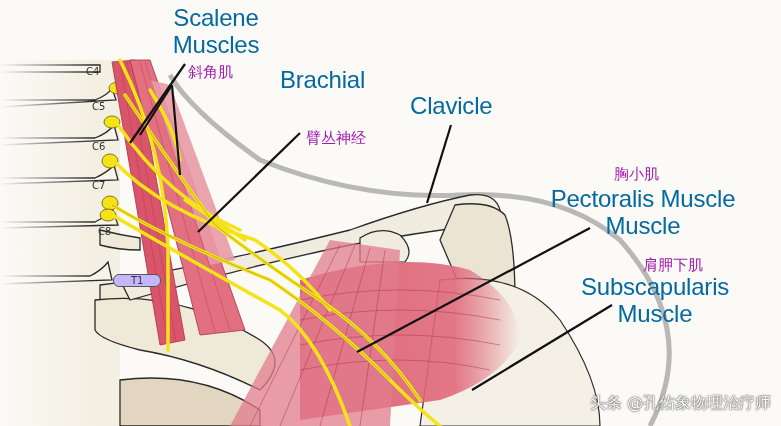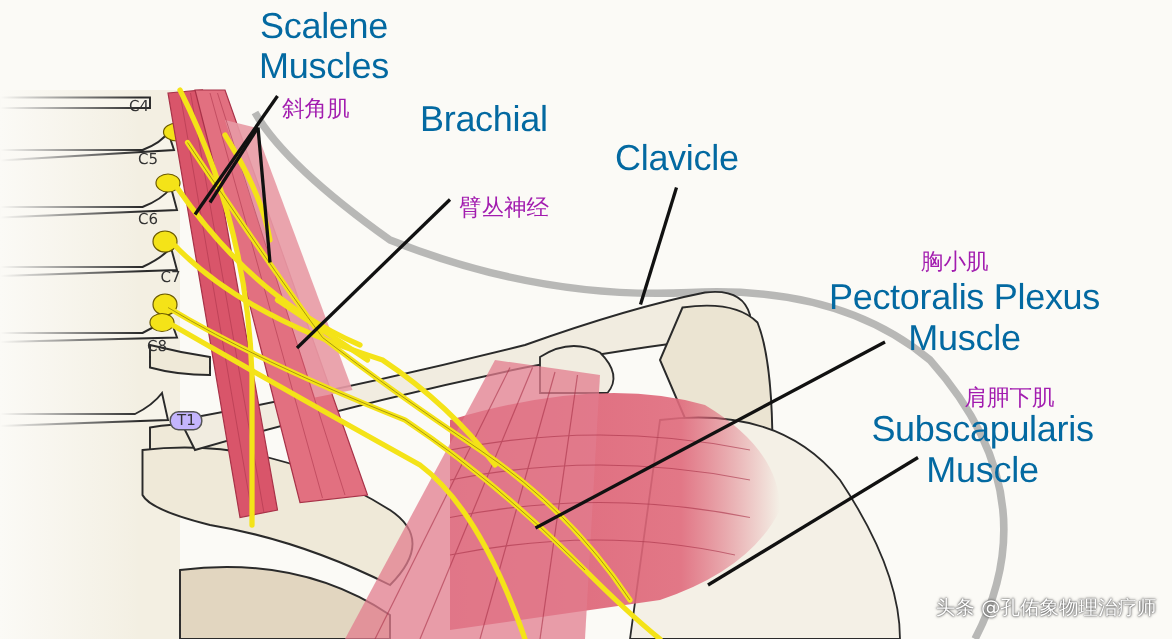--- a/index.html
+++ b/index.html
@@ -1,21 +1,21 @@
 <!DOCTYPE html>
 <html><head>
   <meta charset="utf-8">
   <style>
     html, body { margin: 0; padding: 0; }
     body { width: 781px; height: 426px; overflow: hidden; background: #fbfaf6; position: relative; font-family: "Liberation Sans", sans-serif; }
     #stage { position: absolute; left: 0; top: 0; width: 781px; height: 426px; }
     .label { position: absolute; color: #0369a1; font-family: "Liberation Sans", sans-serif; font-size: 24px; line-height: 27px; text-align: center; white-space: nowrap; letter-spacing: -0.2px; }
     .cn { position: absolute; color: #a21caf; font-family: "DejaVu Sans", sans-serif; font-size: 15px; line-height: 17px; white-space: nowrap; }
     .vert { position: absolute; font-family: "DejaVu Sans", sans-serif; font-size: 10px; color: #333; }
-    .watermark { position: absolute; right: 10px; bottom: 12px; color: #fff; font-family: "DejaVu Sans", sans-serif; font-size: 13px; text-shadow: 0 0 2px #555, 0 0 1px #333; white-space: nowrap; }
+    .watermark { position: absolute; right: 10px; bottom: 12px; color: #fff; font-family: "DejaVu Sans", sans-serif; font-size: 16px; text-shadow: 0 0 2px #555, 0 0 1px #333; white-space: nowrap; }
   </style>
 </head>
 <body>
 
 <svg id="stage" viewBox="0 0 781 426" xmlns="http://www.w3.org/2000/svg">
   <defs>
     <linearGradient id="fadeLeft" x1="0" x2="1" y1="0" y2="0">
       <stop offset="0" stop-color="#fbfaf6" stop-opacity="1"></stop>
       <stop offset="0.12" stop-color="#fbfaf6" stop-opacity="0"></stop>
     </linearGradient>
@@ -113,42 +113,42 @@
     <line x1="300" y1="133" x2="198" y2="232"></line>
     <line x1="451" y1="125" x2="427" y2="203"></line>
     <line x1="590" y1="228" x2="357" y2="352"></line>
     <line x1="612" y1="305" x2="472" y2="390"></line>
   </g>
 </svg>
 
 <span class="vert" style="left:86px;top:66px;">C4</span>
 <span class="vert" style="left:92px;top:101px;">C5</span>
 <span class="vert" style="left:92px;top:141px;">C6</span>
-<span class="vert" style="left:92px;top:180px;margin-left:15px;">C7</span>
+<span class="vert" style="left:92px;top:180px;">C7</span>
 <span class="vert" style="left:98px;top:226px;">C8</span>
-<span class="vert" style="left:113px;top:274px;background:#c4b5fd;border:1px solid #555;border-radius:6px;padding:0 4px;">T1</span>
+<span class="vert" style="left:113px;top:274px;background:#c4b5fd;border:1px solid #555;border-radius:6px;padding:0 17px;">T1</span>
 
 <div class="label" style="left:160px;top:4px;width:112px;">
   <div>Scalene</div>
   <div>Muscles</div>
 </div>
 <span class="cn" style="left:188px;top:64px;">斜角肌</span>
 
 <div class="label" style="left:280px;top:66px;width:100px;text-align:left;">
   <div>Brachial</div>
 </div>
 <span class="cn" style="left:306px;top:130px;">臂丛神经</span>
 
 <div class="label" style="left:410px;top:92px;">
   <div>Clavicle</div>
 </div>
 
 <span class="cn" style="left:614px;top:166px;">胸小肌</span>
 <div class="label" style="left:538px;top:185px;width:210px;">
-  <div>Pectoralis Plexus</div>
+  <div>Pectoralis Muscle</div>
   <div>Muscle</div>
 </div>
 
 <span class="cn" style="left:643px;top:257px;">肩胛下肌</span>
 <div class="label" style="left:564px;top:273px;width:182px;">
   <div>Subscapularis</div>
   <div>Muscle</div>
 </div>
 
 <span class="watermark">头条 @孔佑象物理治疗师</span>

